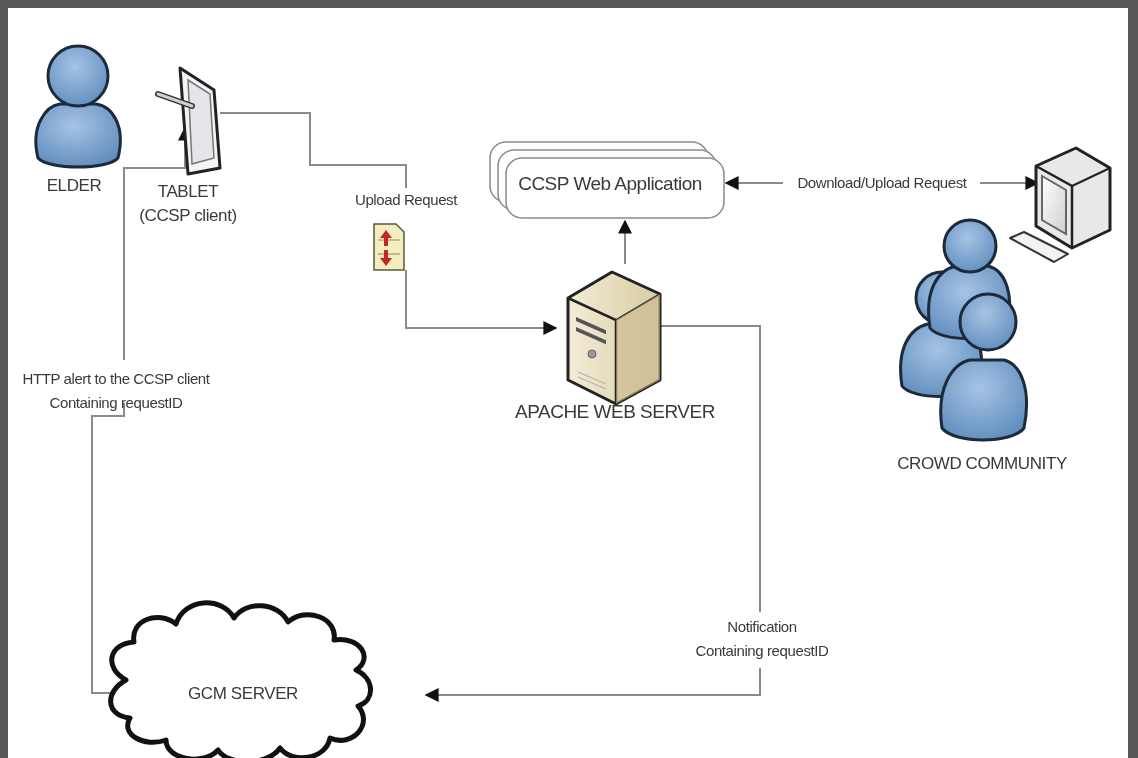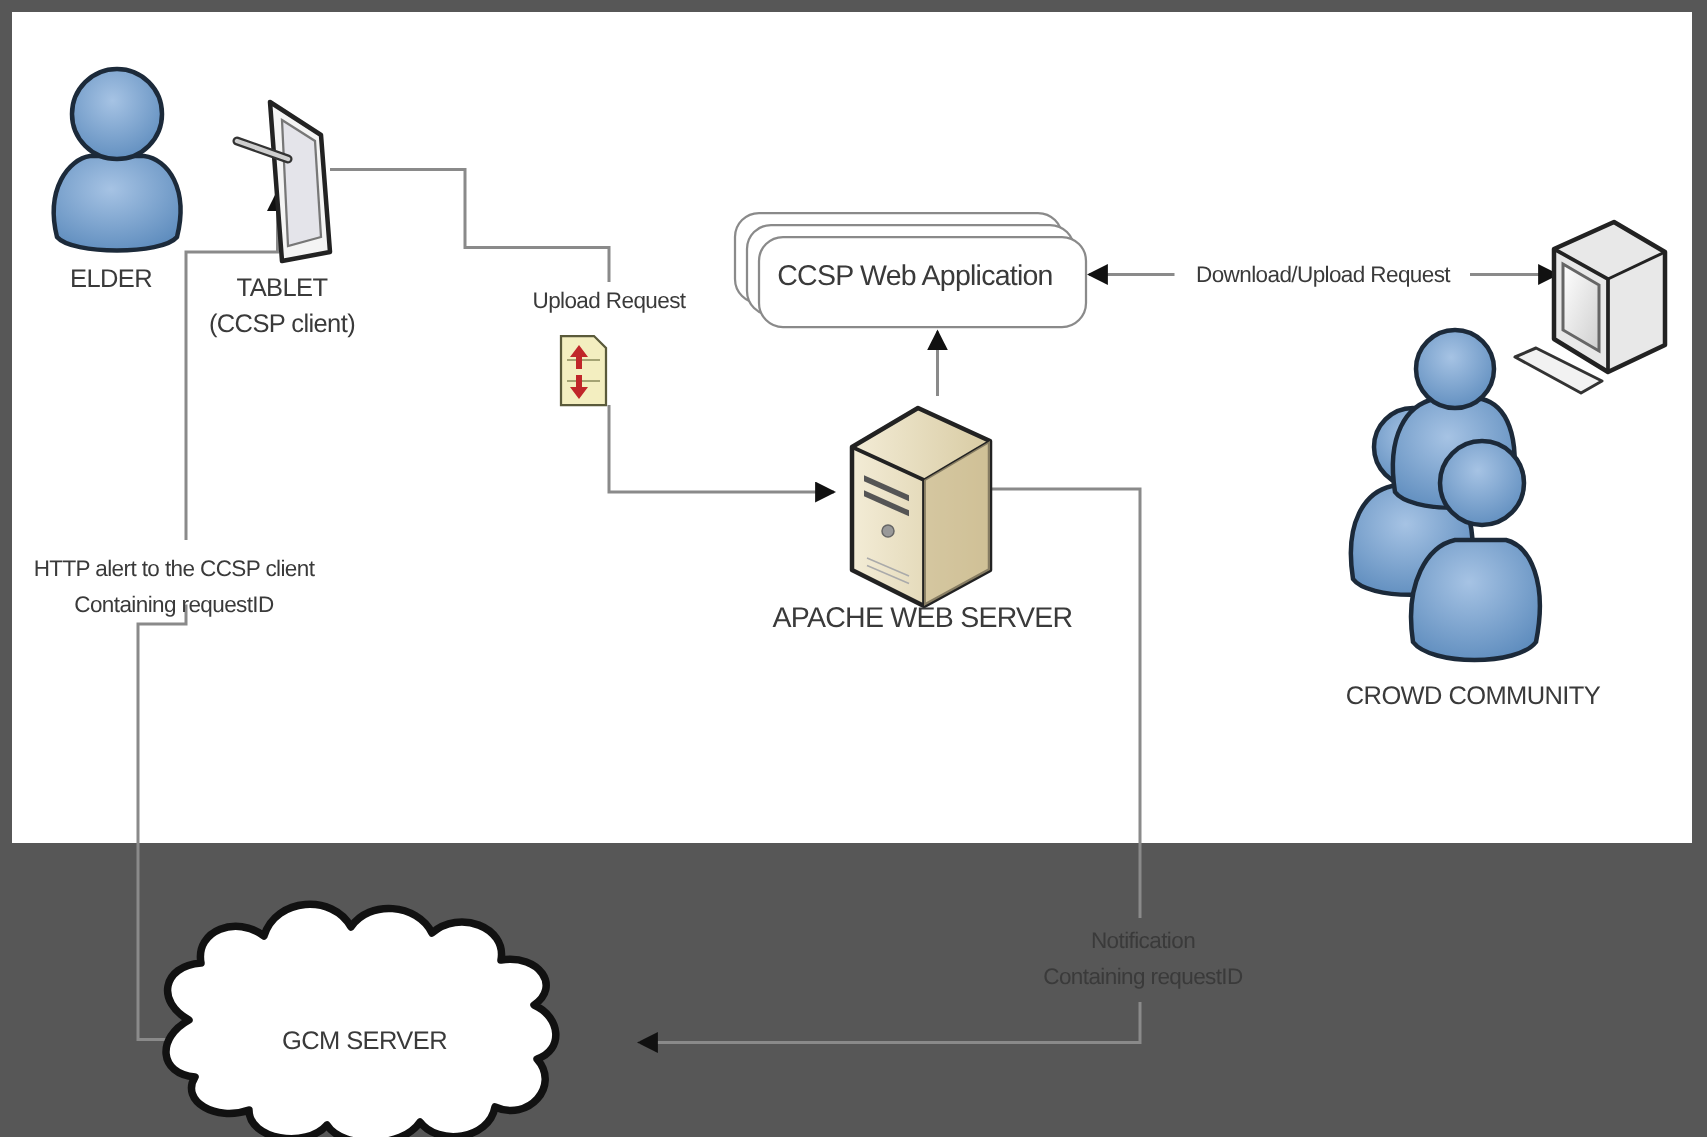--- a/index.html
+++ b/index.html
@@ -3,21 +3,21 @@
 <meta charset="utf-8">
 <style>
   html, body { margin: 0; padding: 0; }
   body {
     width: 1138px; height: 758px; overflow: hidden;
     background: #575757;
     font-family: "Liberation Sans", sans-serif;
   }
   #canvas {
     position: absolute; left: 8px; top: 8px;
-    width: 1120px; height: 554px;
+    width: 1120px; height: 750px;
     background: #ffffff;
   }
   svg { position: absolute; left: 0; top: 0; }
   .lbl { font-family: "Liberation Sans", sans-serif; fill: #3a3a3a; }
   .lbl-big { font-size: 19px; letter-spacing: -0.5px; }
   .lbl-med { font-size: 17px; letter-spacing: -0.4px; }
   .lbl-small { font-size: 15px; letter-spacing: -0.4px; }
   .conn { fill: none; stroke: #8a8a8a; stroke-width: 2; }
 </style>
 </head>

